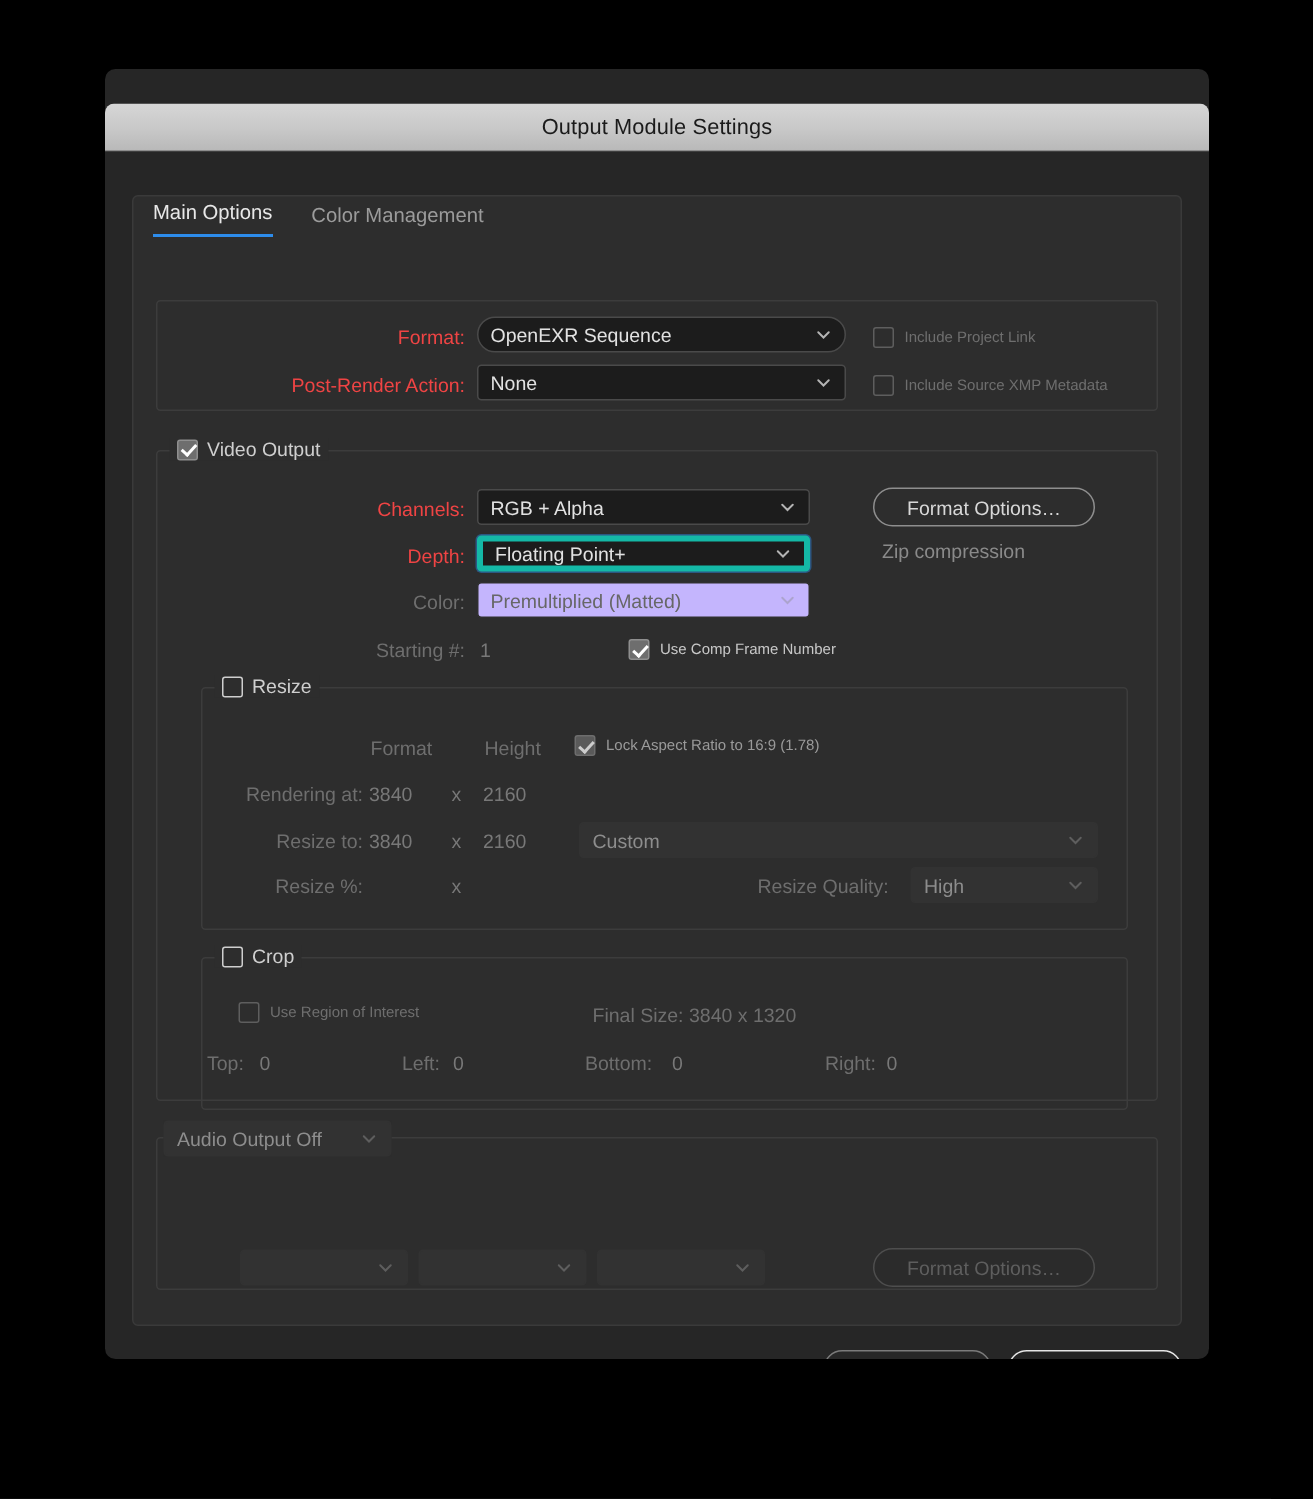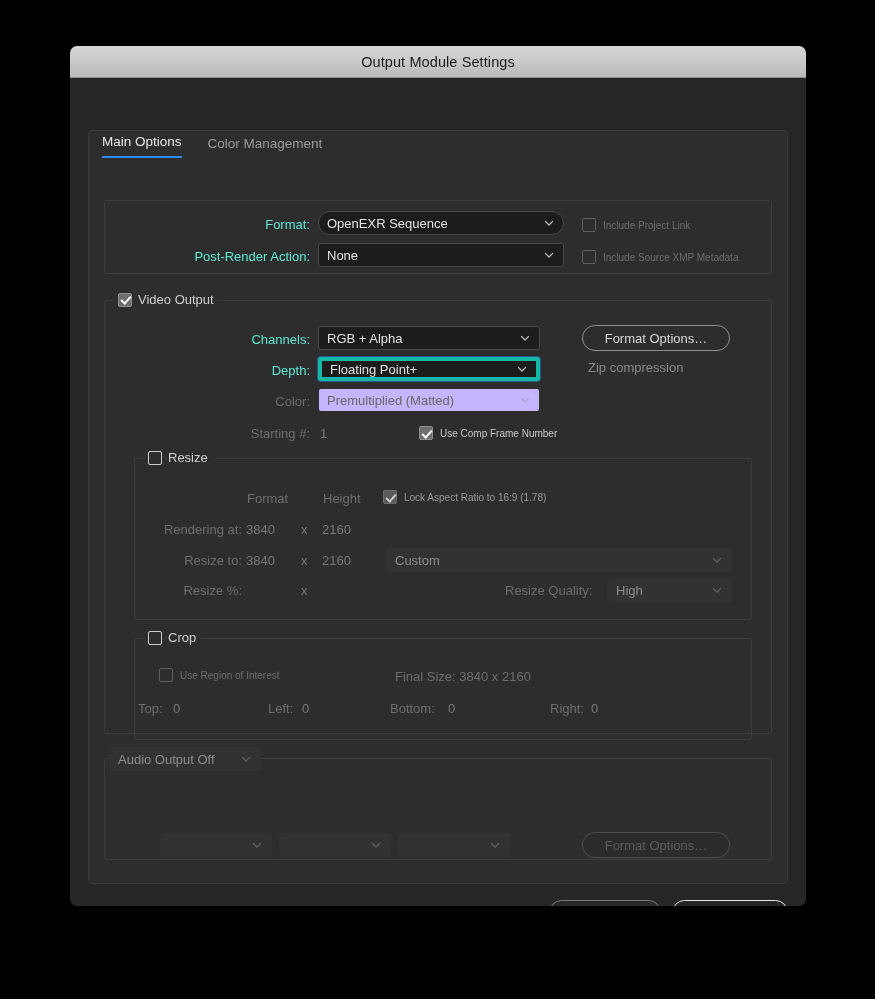--- a/index.html
+++ b/index.html
@@ -25,20 +25,21 @@
   }
 
   .titlebar {
     height: 31px;
     background: linear-gradient(180deg, #d6d6d6 0%, #c8c8c8 55%, #b9b9b9 100%);
     border-radius: 6px 6px 0 0;
     border-bottom: 1px solid #8d8d8d;
     display: flex;
     align-items: center;
     justify-content: center;
+    margin-top: 23px;
   }
   .titlebar .title {
     font-size: 14.5px;
     color: #1b1b1b;
     letter-spacing: 0.1px;
   }
 
   .body-area {
     position: absolute;
     left: 0;
@@ -97,21 +98,21 @@
     display: flex;
     align-items: center;
     gap: 6px;
     white-space: nowrap;
   }
 
   
   .lbl {
     position: absolute;
     font-size: 13px;
-    color: #5eead4;
+    color: #ef4444;
     white-space: nowrap;
   }
   .lbl.dim { color: #6e6e6e; }
   .lbl.mid { color: #8a8a8a; }
   .lbl.r { text-align: right; }
 
   
   .select {
     position: absolute;
     background: #1c1c1c;
@@ -379,21 +380,21 @@
         <span class="cb off"></span>
         <span>Crop</span>
       </div>
     </div>
 
     <div class="cbrow dim" style="left:89px; top:590px;">
       <span class="cb off dim"></span>
       <span>Use Region of Interest</span>
     </div>
 
-    <div class="lbl dim" style="left:325px; top:591px;">Final Size: 3840 x 2160</div>
+    <div class="lbl dim" style="left:325px; top:591px;">Final Size: 3840 x 1320</div>
 
     <div class="lbl dim" style="left:68px; top:623px;">Top:</div>
     <div class="value dimmer" style="left:103px; top:623px;">0</div>
 
     <div class="lbl dim" style="left:198px; top:623px;">Left:</div>
     <div class="value dimmer" style="left:232px; top:623px;">0</div>
 
     <div class="lbl dim" style="left:320px; top:623px;">Bottom:</div>
     <div class="value dimmer" style="left:378px; top:623px;">0</div>
 

